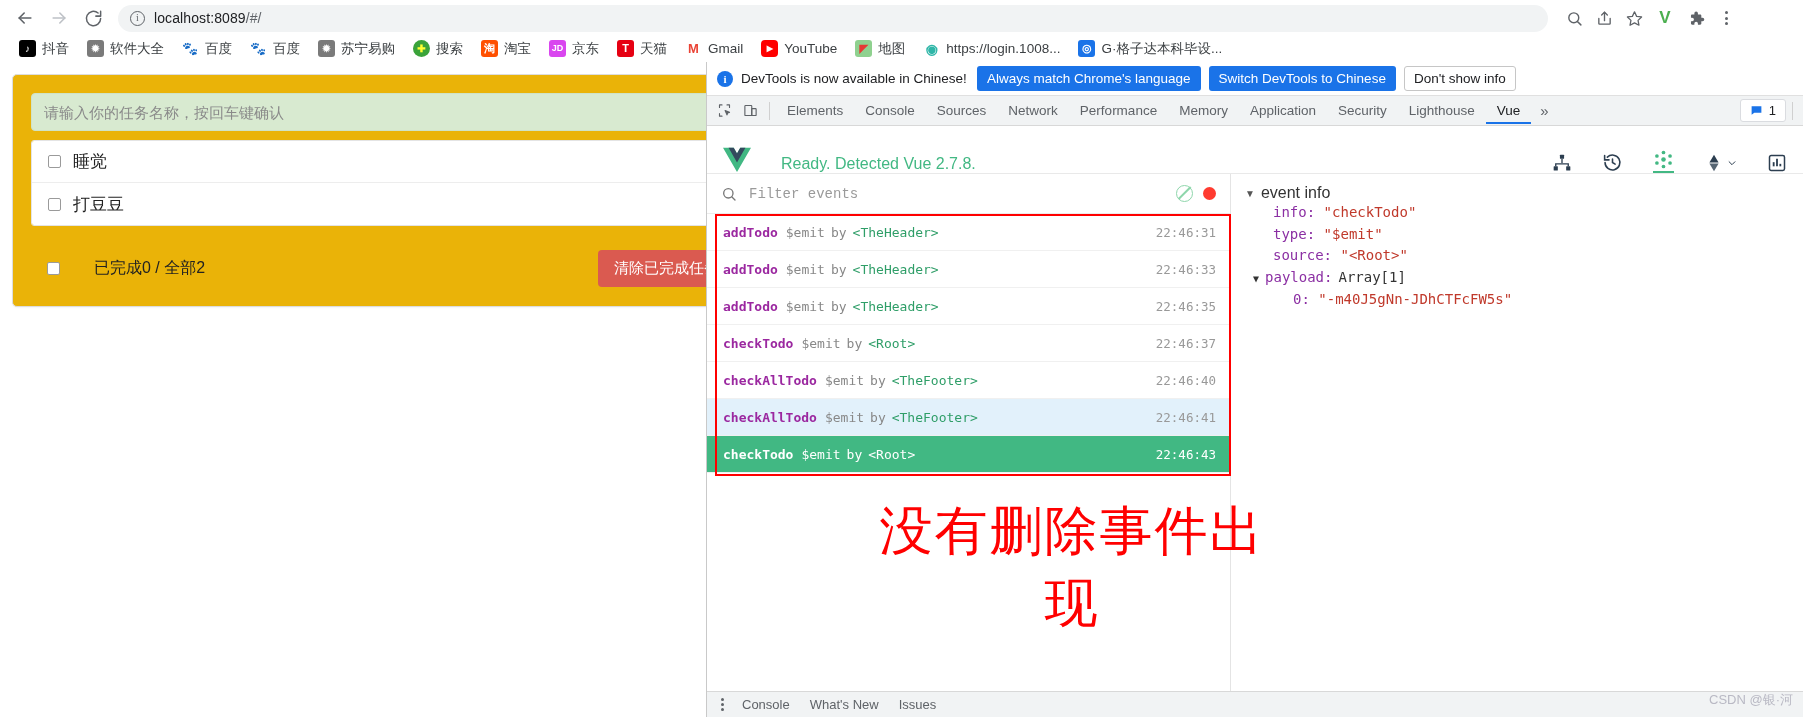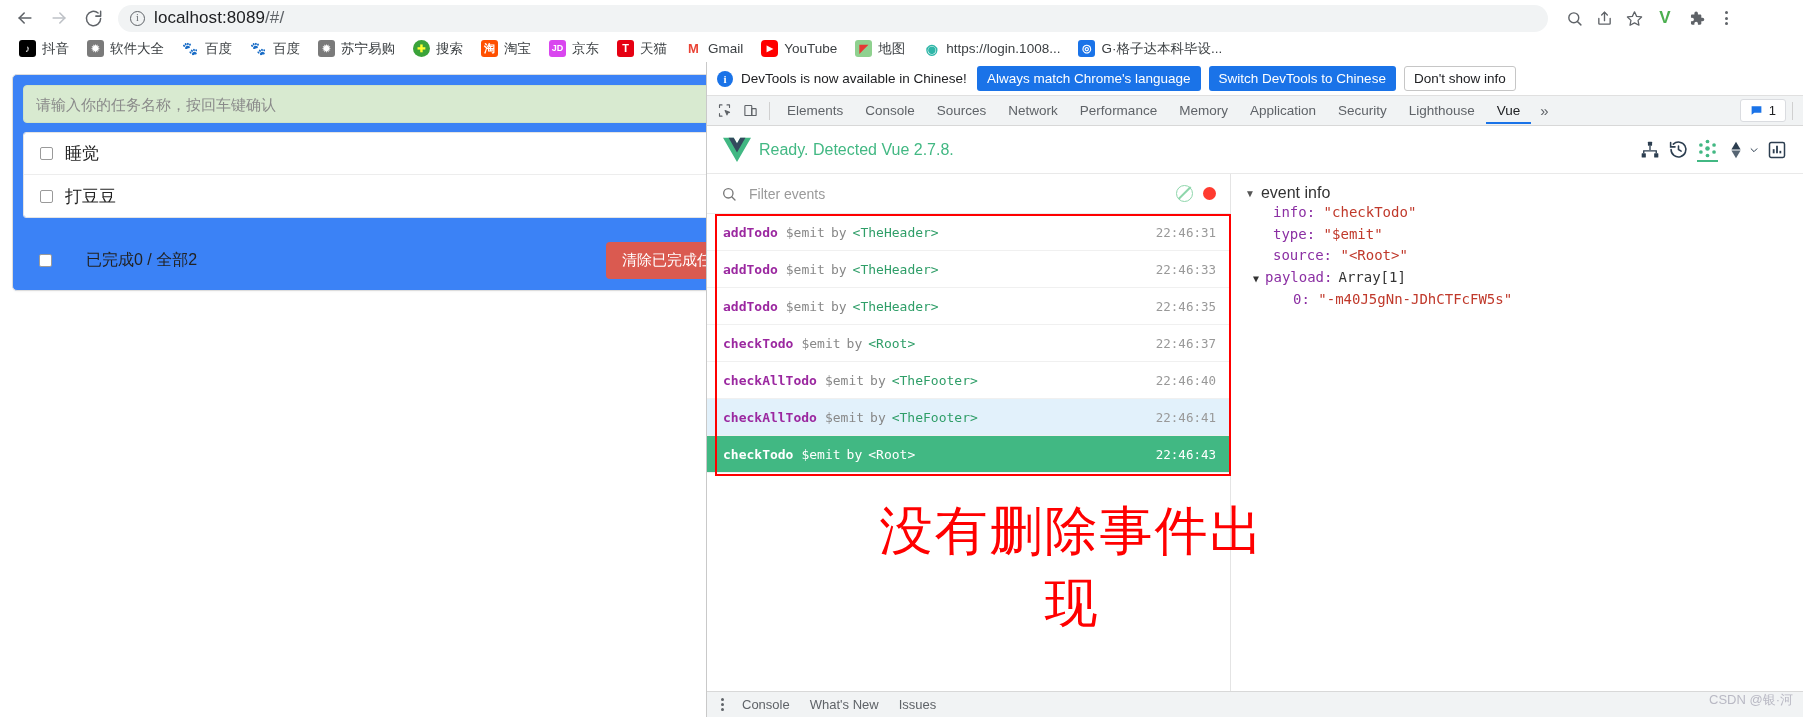--- a/index.html
+++ b/index.html
@@ -31,21 +31,21 @@
     display:flex; align-items:center; padding:0 12px; gap:9px;
     max-width:1430px;
   }
   #omnibox .info-circle {
     width:15px; height:15px; border:1.4px solid #5f6368; border-radius:50%;
     display:flex; align-items:center; justify-content:center;
     font-size:10px; line-height:1; color:#5f6368; font-family:"Liberation Serif", serif;
     flex:0 0 auto;
   }
   #omnibox .url {
-    font-size:17px; color:#202124; letter-spacing:0.1px; white-space:nowrap;
+    font-size:14px; color:#202124; letter-spacing:0.1px; white-space:nowrap;
   }
   #omnibox .url .dim { color:#5f6368; }
 
   .toolbar-right { display:flex; align-items:center; gap:2px; flex:0 0 auto; }
   .tb-icon {
     width:28px; height:28px; display:flex; align-items:center; justify-content:center;
     color:#5f6368;
   }
   .profile-av {
     width:22px; height:22px; border-radius:50%; background:#ffffff;
@@ -77,21 +77,21 @@
   
   #viewport { position:absolute; left:0; top:62px; width:1803px; height:655px; }
 
   #page-left {
     position:absolute; left:0; top:0; width:706px; height:655px;
     background:#ffffff; overflow:hidden;
   }
   #todo-container {
     margin:12px 12px 0 12px;
     border:1px solid #ddd; border-radius:5px;
-    padding:10px; background:#3b82f6;
+    padding:18px; background:#eab308;
     box-shadow:0 1px 2px rgba(0,0,0,0.04);
     width:758px;
   }
   #todo-input {
     width:100%; height:38px;
     background:#d8ead0; border:1px solid #cfe3c6; border-radius:4px;
     padding:0 12px; font-size:15px; color:#777;
     font-family:"Liberation Sans", sans-serif;
     outline:none;
   }
@@ -168,41 +168,41 @@
   }
   .dt-tab.active { color:#202124; box-shadow:inset 0 -2px 0 #1a73e8; }
   .dt-more { font-size:15px; color:#5f6368; padding:4px 9px; }
   .dt-spacer { flex:1 1 auto; }
   .dt-issue {
     display:flex; align-items:center; gap:6px; padding:3px 9px;
     border:1px solid #dadce0; border-radius:3px; background:#fff; font-size:13px; color:#202124;
   }
 
   #vue-header {
-    height:48px; display:flex; align-items:center; gap:8px;
+    height:48px; display:flex; align-items:flex-end; gap:30px;
     padding:0 16px; background:#fff; border-bottom:1px solid #e9e9e9;
     flex:0 0 auto;
   }
   #vue-status { font-size:16px; color:#42b883; flex:1 1 auto; }
   .vue-hicon { color:#2c3e50; display:flex; align-items:center; justify-content:center; }
   .vue-hicon.active { color:#42b883; box-shadow: inset 0 -2px 0 #42b883; padding-bottom:3px;}
 
   #vue-body { flex:1 1 auto; display:flex; min-height:0; }
 
   #events-pane {
     width:524px; flex:0 0 auto; border-right:1px solid #e4e4e4;
     display:flex; flex-direction:column; position:relative;
   }
   #events-toolbar {
     height:40px; display:flex; align-items:center; gap:10px;
     padding:0 14px; border-bottom:1px solid #ececec;
   }
   #filter-input {
     flex:1 1 auto; border:none; outline:none; font-size:14px; color:#555;
-    font-family:Liberation Sans, sans-serif; background:transparent;
+    font-family:Liberation Mono, monospace; background:transparent;
   }
   #filter-input::placeholder { color:#9a9a9a; }
   .ban-icon { width:17px; height:17px; border:1.6px solid #8ed6ab; border-radius:50%; position:relative; }
   .ban-icon:after { content:""; position:absolute; left:-1px; top:6px; width:17px; height:1.6px; background:#8ed6ab; transform:rotate(-45deg); }
   .rec-dot { width:13px; height:13px; border-radius:50%; background:#ff3b30; }
 
   #events-list { flex:1 1 auto; overflow:hidden; }
   .ev-row {
     height:37px; display:flex; align-items:center;
     padding:0 14px 0 16px; border-bottom:1px solid #f0f0f0;

